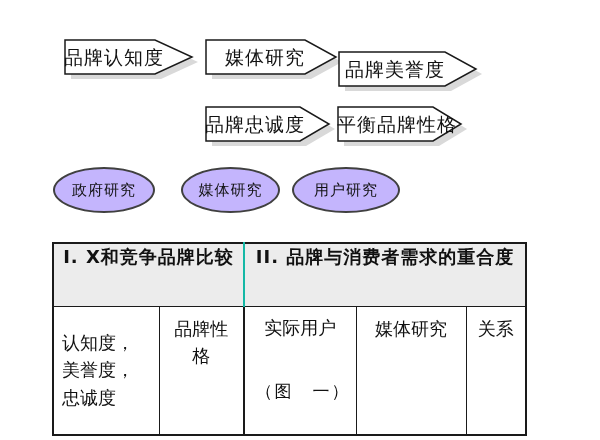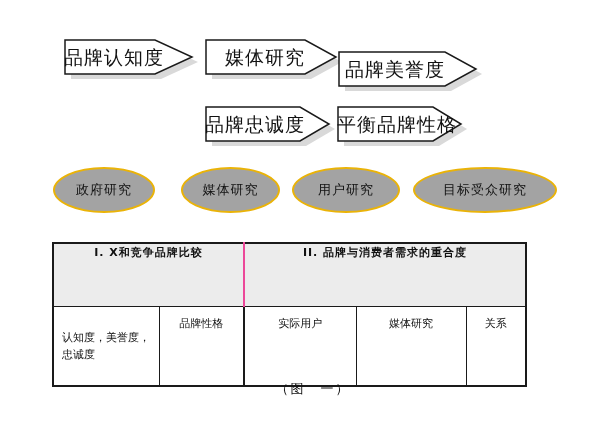--- a/index.html
+++ b/index.html
@@ -10,47 +10,47 @@
   
   .arrow{position:absolute;}
   .arrow svg{position:absolute;left:0;top:0;display:block;overflow:visible;}
   .arrow-label{
     position:absolute;top:0;height:36px;line-height:36px;left:0;
     text-align:right;font-size:19px;letter-spacing:1px;white-space:nowrap;
   }
   
   .ellipse{
     position:absolute;top:167px;height:46px;box-sizing:border-box;
-    border:2px solid #eab308;border-radius:50%;background:#a3a3a3;
+    border:2px solid #404040;border-radius:50%;background:#c4b5fd;
     display:flex;align-items:center;justify-content:center;
-    font-size:13px;letter-spacing:1px;white-space:nowrap;
+    font-size:15px;letter-spacing:1px;white-space:nowrap;
   }
   
   .tbl-wrap{position:absolute;left:52px;top:242px;}
   table.cmp{
     border-collapse:collapse;table-layout:fixed;width:473px;
     border:2px solid #1a1a1a;background:#fff;
   }
   table.cmp td{
     border:1px solid #1a1a1a;box-sizing:border-box;
-    font-size:11px;vertical-align:top;overflow:hidden;
+    font-size:18px;vertical-align:top;overflow:hidden;
   }
   td.hdr{
     background:#ececec;height:63px;text-align:center;vertical-align:middle;
     font-weight:bold;letter-spacing:1px;
   }
-  td.hdr.sec2{border-left:2px solid #ec4899;}
+  td.hdr.sec2{border-left:2px solid #14b8a6;}
   td.body-cell{height:70px;padding:8px 6px;font-size:15px;line-height:1.55;}
   td.body-cell.first{text-align:left;padding:22px 8px;}
   td.body-cell.center{text-align:center;}
   td.body-cell.sec2{border-left:2px solid #1a1a1a;font-family:Liberation Serif, serif;}
   
   .caption{
-    position:absolute;top:380px;left:213px;width:200px;text-align:center;
-    font-size:13px;letter-spacing:2px;white-space:nowrap;
+    position:absolute;top:380px;left:203px;width:200px;text-align:center;
+    font-size:17px;letter-spacing:2px;white-space:nowrap;
   }
 </style>
 </head>
 <body>
 
 <div class="canvas">
 
   <div class="arrow" style="left:64px;top:39px;width:135px;height:42px">
     <svg width="135" height="42">
       <polygon points="1,1 91,1 128,18 91,35 1,35" transform="translate(6,5)" fill="#d9d9d9"></polygon>
@@ -93,23 +93,20 @@
 
   <div class="ellipse" style="left:53px;width:102px">
     <span>政府研究</span>
   </div>
   <div class="ellipse" style="left:292px;width:108px">
     <span>用户研究</span>
   </div>
   <div class="ellipse" style="left:181px;width:99px">
     <span>媒体研究</span>
   </div>
-  <div class="ellipse" style="left:413px;width:144px">
-    <span>目标受众研究</span>
-  </div>
 
   <div class="tbl-wrap">
     <table class="cmp">
       <colgroup>
         <col style="width:106px">
           <col style="width:85px">
           <col style="width:112px">
         <col style="width:110px">
           <col style="width:60px">
       </colgroup>

